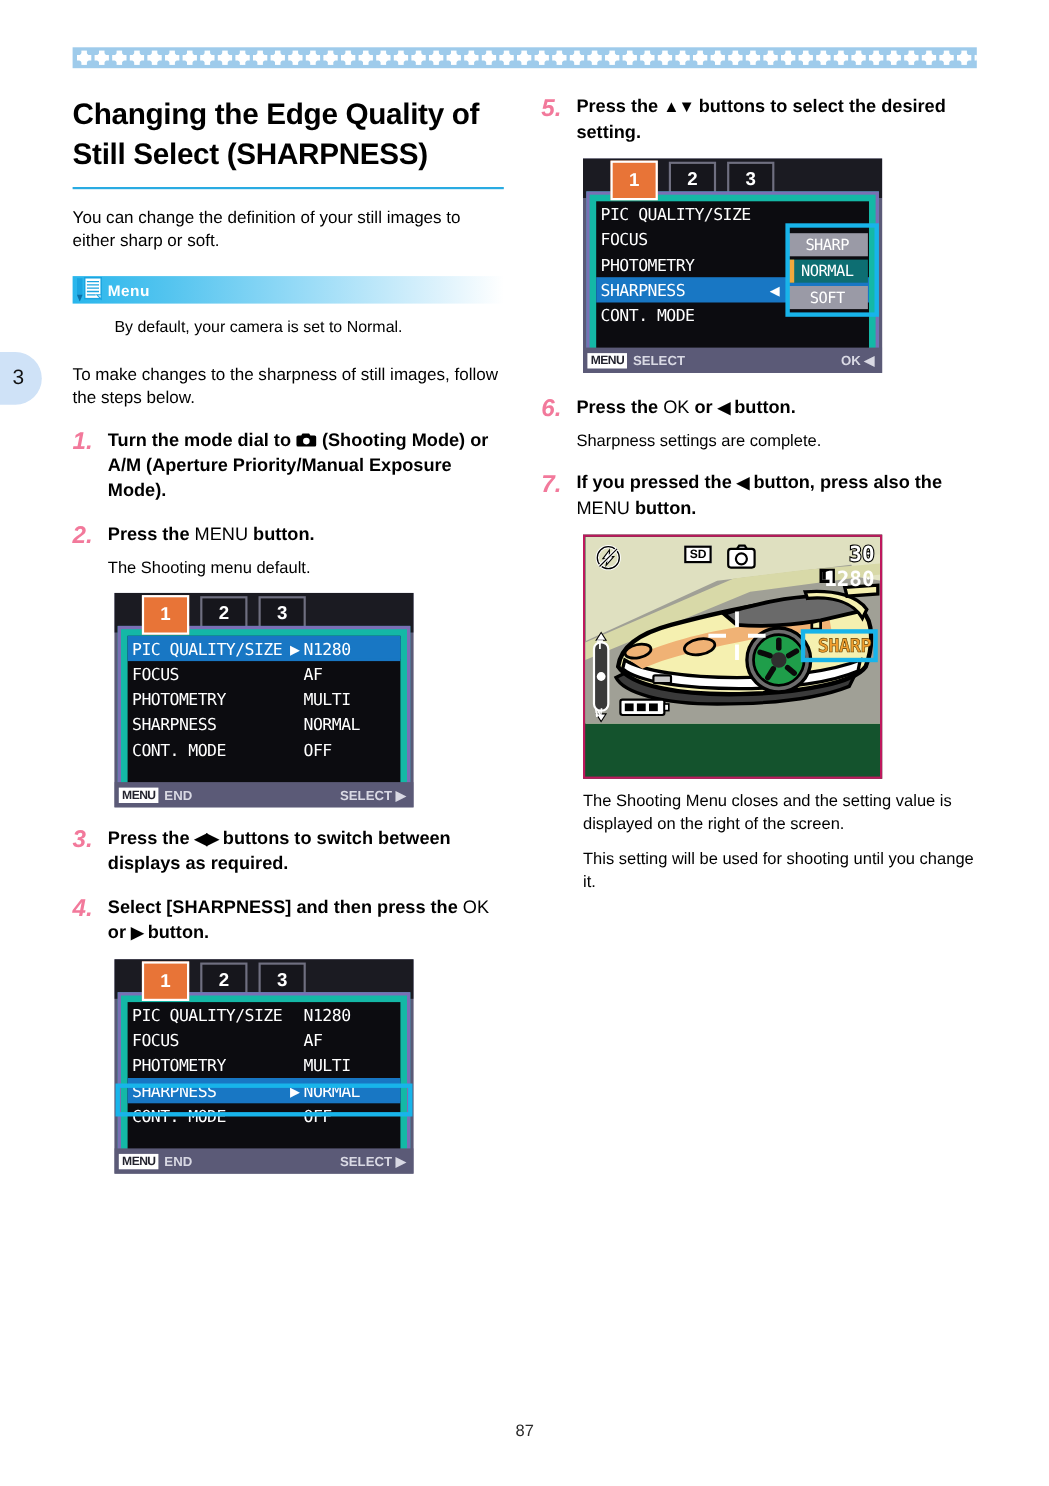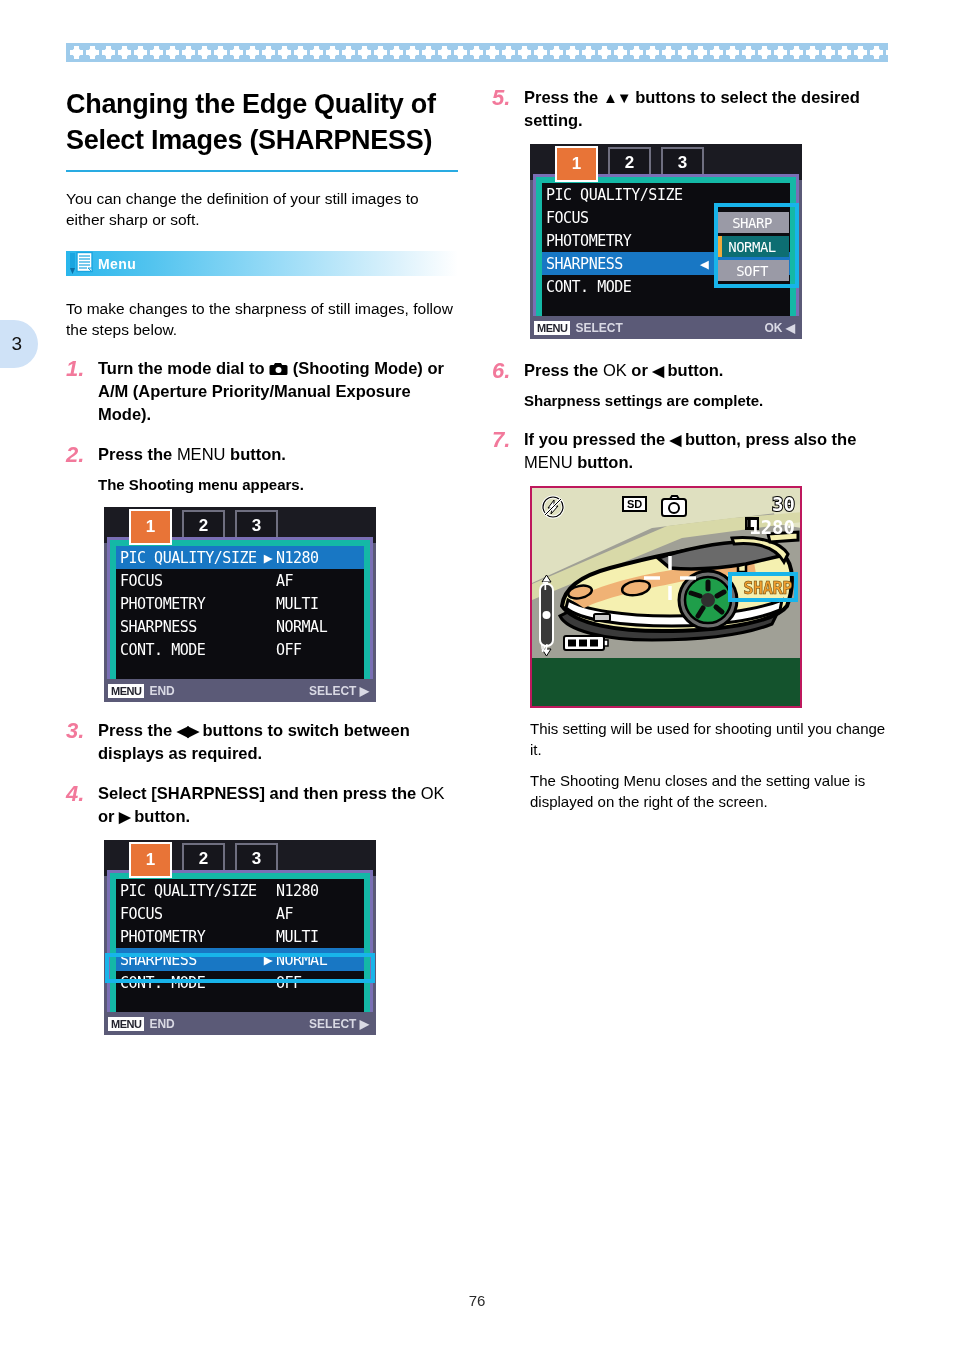--- a/index.html
+++ b/index.html
@@ -157,21 +157,21 @@
   }
   .step-text {
     flex: 1 1 auto;
     font-size: 16.5px;
     line-height: 23px;
     font-weight: bold;
   }
   .step-sub {
     font-size: 15px;
     line-height: 21px;
-    font-weight: bold;
+    font-weight: normal;
     margin: 8px 0 0 38px;
   }
   .para-sub {
     font-size: 15px;
     line-height: 21px;
     margin: 10px 0 0 38px;
   }
   .tri { font-size: 15px; letter-spacing: -1px; }
 
   
@@ -512,21 +512,21 @@
       </div>
     </div>
 </div>
 
 <div class="chapter-tab">
   <span>3</span>
 </div>
 
 <div class="col-left">
 
-  <h1 class="page-title">Changing the Edge Quality of Select Images (SHARPNESS)</h1>
+  <h1 class="page-title">Changing the Edge Quality of Still Select (SHARPNESS)</h1>
   <hr class="title-rule">
 
   <p class="body-text">You can change the definition of your still images to either sharp or soft.</p>
 
   <div class="note-banner">
     <span class="note-icon">
       <svg width="30" height="25" viewBox="0 0 30 25">
         <polygon points="4,2 9,2 9,18 6.5,23 4,18" fill="#1ba5e0"></polygon>
         <polygon points="4,17 9,17 6.5,23" fill="#0d6fa5"></polygon>
         <rect x="11" y="1.5" width="15" height="19" fill="#ffffff" stroke="#1ba5e0" stroke-width="1.4"></rect>
@@ -535,38 +535,39 @@
           <line x1="13" y1="8" x2="24" y2="8"></line>
           <line x1="13" y1="11" x2="24" y2="11"></line>
           <line x1="13" y1="14" x2="24" y2="14"></line>
           <line x1="13" y1="17" x2="21" y2="17"></line>
         </g>
         <polygon points="22,17 26,17 26,21" fill="#cfeefb" stroke="#1ba5e0" stroke-width="1"></polygon>
       </svg>
     </span>
     <span class="note-label">Menu</span>
   </div>
+  <div class="note-body">By default, your camera is set to Normal.</div>
 
   <p class="body-text" style="margin-top:22px">To make changes to the sharpness of still images, follow the steps below.</p>
 
   <div class="step">
     <div class="step-num">1.</div>
     <div class="step-text">
       <span>Turn the mode dial to </span><span><svg width="19" height="14" viewBox="0 0 19 14" style="vertical-align:-2px">
             <path d="M6 1h6l1.2 2H17a1.5 1.5 0 0 1 1.5 1.5v7A1.5 1.5 0 0 1 17 13H2a1.5 1.5 0 0 1-1.5-1.5v-7A1.5 1.5 0 0 1 2 3h2.8z" fill="#000"></path>
             <circle cx="9.5" cy="8" r="3" fill="#fff"></circle>
           </svg></span><span> (Shooting Mode) or A/M (Aperture Priority/Manual Exposure Mode).</span>
     </div>
   </div>
 
   <div class="step">
     <div class="step-num">2.</div>
     <div class="step-text">
       <span>Press the </span><span style="font-weight:normal">MENU</span><span> button.</span>
-      <div class="step-sub" style="margin-left:0">The Shooting menu appears.</div>
+      <div class="step-sub" style="margin-left:0">The Shooting menu default.</div>
     </div>
   </div>
 
   <div class="lcd">
     <div class="lcd-tabs">
       <div class="lcd-tab t1">1</div>
       <div class="lcd-tab t2">2</div>
       <div class="lcd-tab t3">3</div>
     </div>
     <div class="lcd-frame">
@@ -816,18 +817,18 @@
 
     <div class="sd-box">SD</div>
     <div class="osd osd-num30">30</div>
     <div class="osd osd-1280">1280</div>
     <div class="osd" style="left:10px; top:92px; font-size:11px;">T</div>
     <div class="osd" style="left:9px; top:154px; font-size:11px;">W</div>
     <div class="sharp-tag">SHARP</div>
     <div class="cyan-box" style="left:196px; top:84px; width:70px; height:30px;"></div>
   </div>
 
+  <p class="para-sub">The Shooting Menu closes and the setting value is displayed on the right of the screen.</p>
   <p class="para-sub">This setting will be used for shooting until you change it.</p>
-  <p class="para-sub">The Shooting Menu closes and the setting value is displayed on the right of the screen.</p>
 
 </div>
 
-<div class="page-number">76</div>
+<div class="page-number">87</div>
 
 </body></html>

